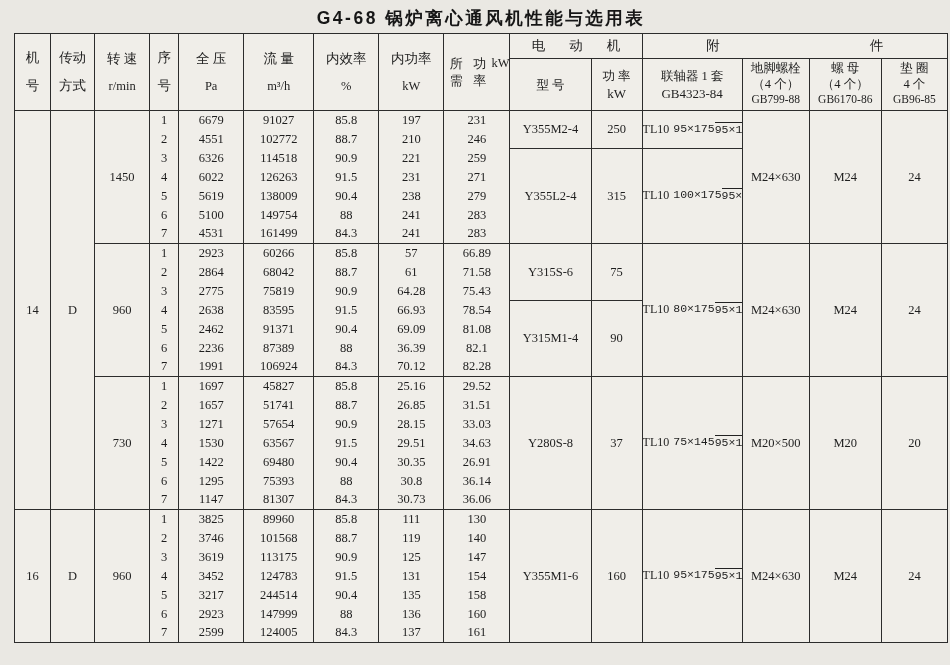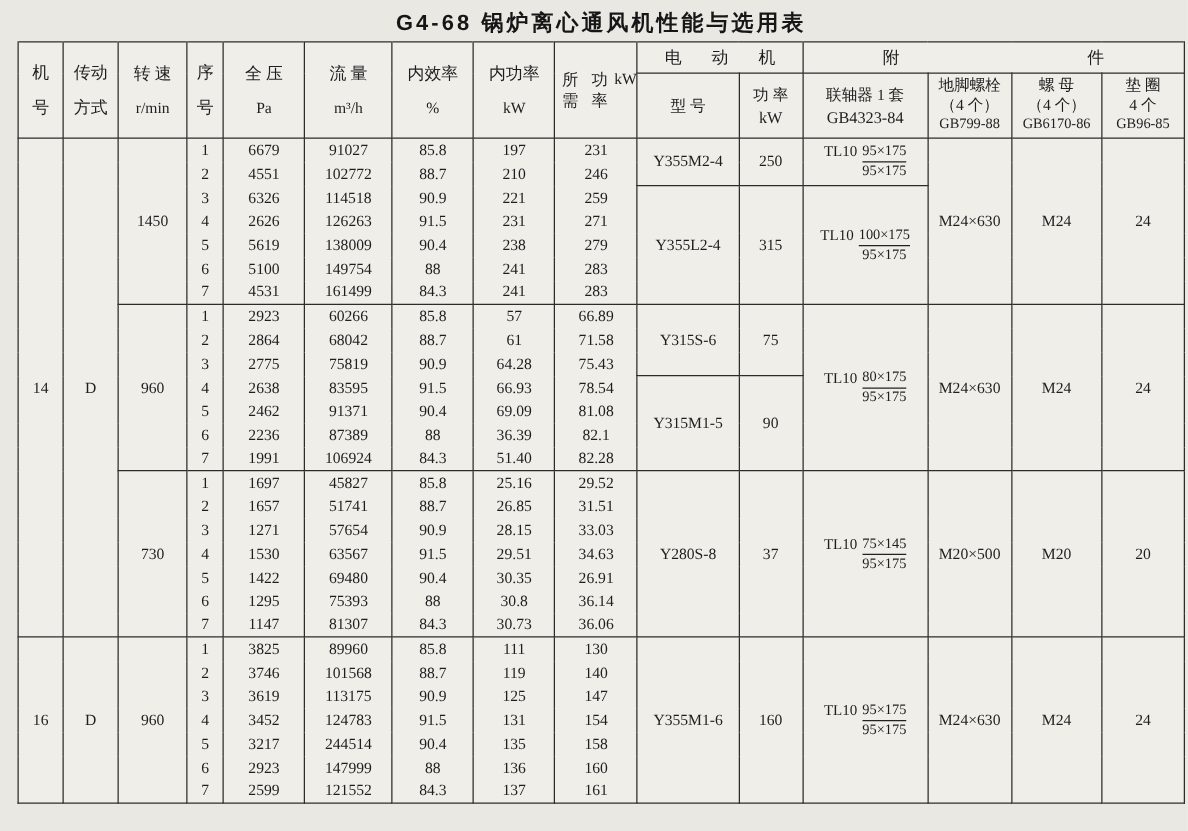--- a/index.html
+++ b/index.html
@@ -50,21 +50,21 @@
   .v3 { display:flex; flex-direction:row; justify-content:center; height:100%; font-size:13px; line-height:17px; }
   .v3s { display:flex; flex-direction:column; justify-content:center; height:100%; font-size:11.5px; line-height:15.5px; }
   .v3s .cn, .v2s .cn { font-size:12.5px; }
   .grp { display:flex; justify-content:center; align-items:center; font-size:13.5px; height:100%; }
   .grp-motor { gap:24px; }
   .grp-acc { gap:150px; }
   .unit { font-size:12.5px; }
 
   
   .coup { display:inline-flex; gap:4px; font-size:12px; }
-  .frac { display:inline-flex; flex-direction:column; font-size:11.5px; line-height:1.3; }
+  .frac { display:inline-flex; flex-direction:row; font-size:11.5px; line-height:1.3;font-family:Liberation Mono, monospace; }
   .frac .den { border-top:1px solid #222; }
 </style>
 </head>
 <body>
 
 <div class="page">
   <div class="page-title">G4-68 锅炉离心通风机性能与选用表</div>
 
   <table>
     <colgroup>
@@ -240,21 +240,21 @@
           <td rowspan="5" class="bb"><span class="coup">
               <span>TL10</span>
               <span class="frac">
                 <span class="num">100×175</span>
                 <span class="den">95×175</span>
               </span>
             </span></td>
         </tr>
         <tr>
           <td>4</td>
-          <td>2626</td>
+          <td>6022</td>
           <td>126263</td>
           <td>91.5</td>
           <td>231</td>
           <td>271</td>
         </tr>
         <tr>
           <td>5</td>
           <td>5619</td>
           <td>138009</td>
           <td>90.4</td>
@@ -314,21 +314,21 @@
           <td>64.28</td>
           <td>75.43</td>
         </tr>
         <tr>
           <td>4</td>
           <td>2638</td>
           <td>83595</td>
           <td>91.5</td>
           <td>66.93</td>
           <td>78.54</td>
-          <td rowspan="4" class="bb">Y315M1-5</td>
+          <td rowspan="4" class="bb">Y315M1-4</td>
           <td rowspan="4" class="bb">90</td>
         </tr>
         <tr>
           <td>5</td>
           <td>2462</td>
           <td>91371</td>
           <td>90.4</td>
           <td>69.09</td>
           <td>81.08</td>
         </tr>
@@ -338,21 +338,21 @@
           <td>87389</td>
           <td>88</td>
           <td>36.39</td>
           <td>82.1</td>
         </tr>
         <tr>
           <td class="bb">7</td>
           <td class="bb">1991</td>
           <td class="bb">106924</td>
           <td class="bb">84.3</td>
-          <td class="bb">51.40</td>
+          <td class="bb">70.12</td>
           <td class="bb">82.28</td>
         </tr>
         <tr>
           <td rowspan="7" class="bb">730</td>
           <td>1</td>
           <td>1697</td>
           <td>45827</td>
           <td>85.8</td>
           <td>25.16</td>
           <td>29.52</td>
@@ -476,20 +476,20 @@
           <td>6</td>
           <td>2923</td>
           <td>147999</td>
           <td>88</td>
           <td>136</td>
           <td>160</td>
         </tr>
         <tr>
           <td class="bb">7</td>
           <td class="bb">2599</td>
-          <td class="bb">121552</td>
+          <td class="bb">124005</td>
           <td class="bb">84.3</td>
           <td class="bb">137</td>
           <td class="bb">161</td>
         </tr>
       </tbody>
   </table>
 </div>
 
 </body></html>

